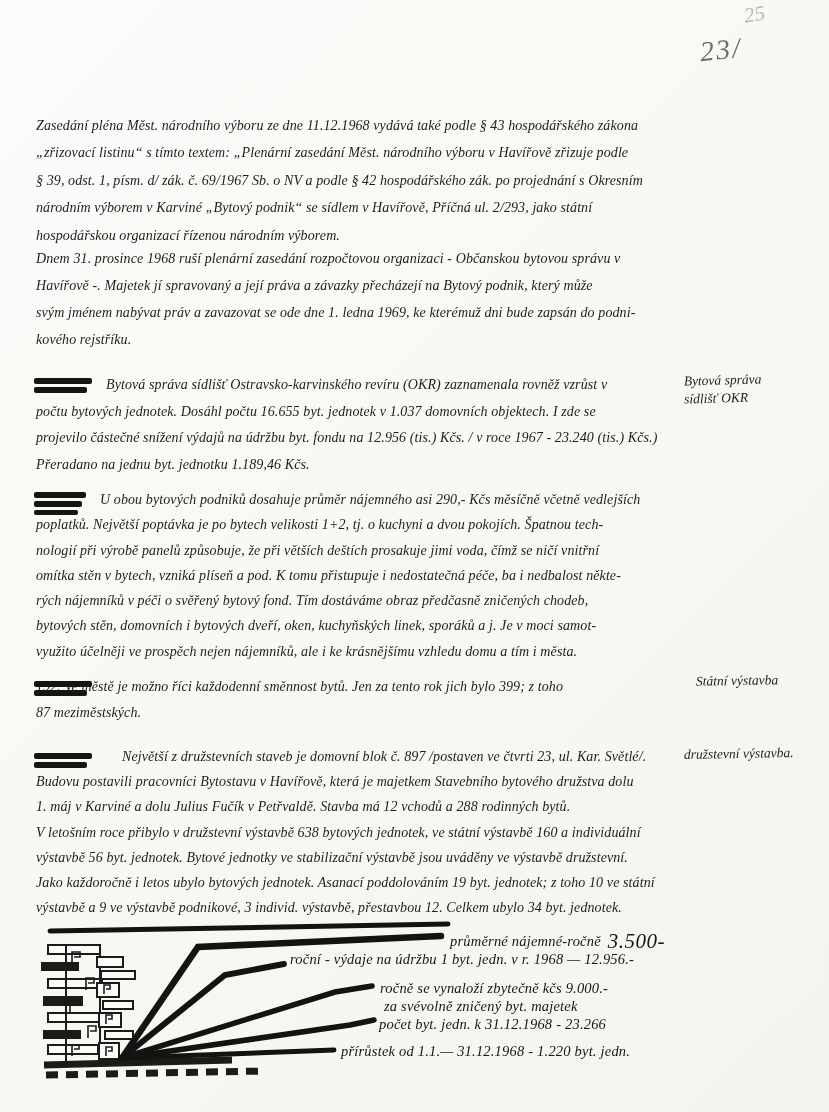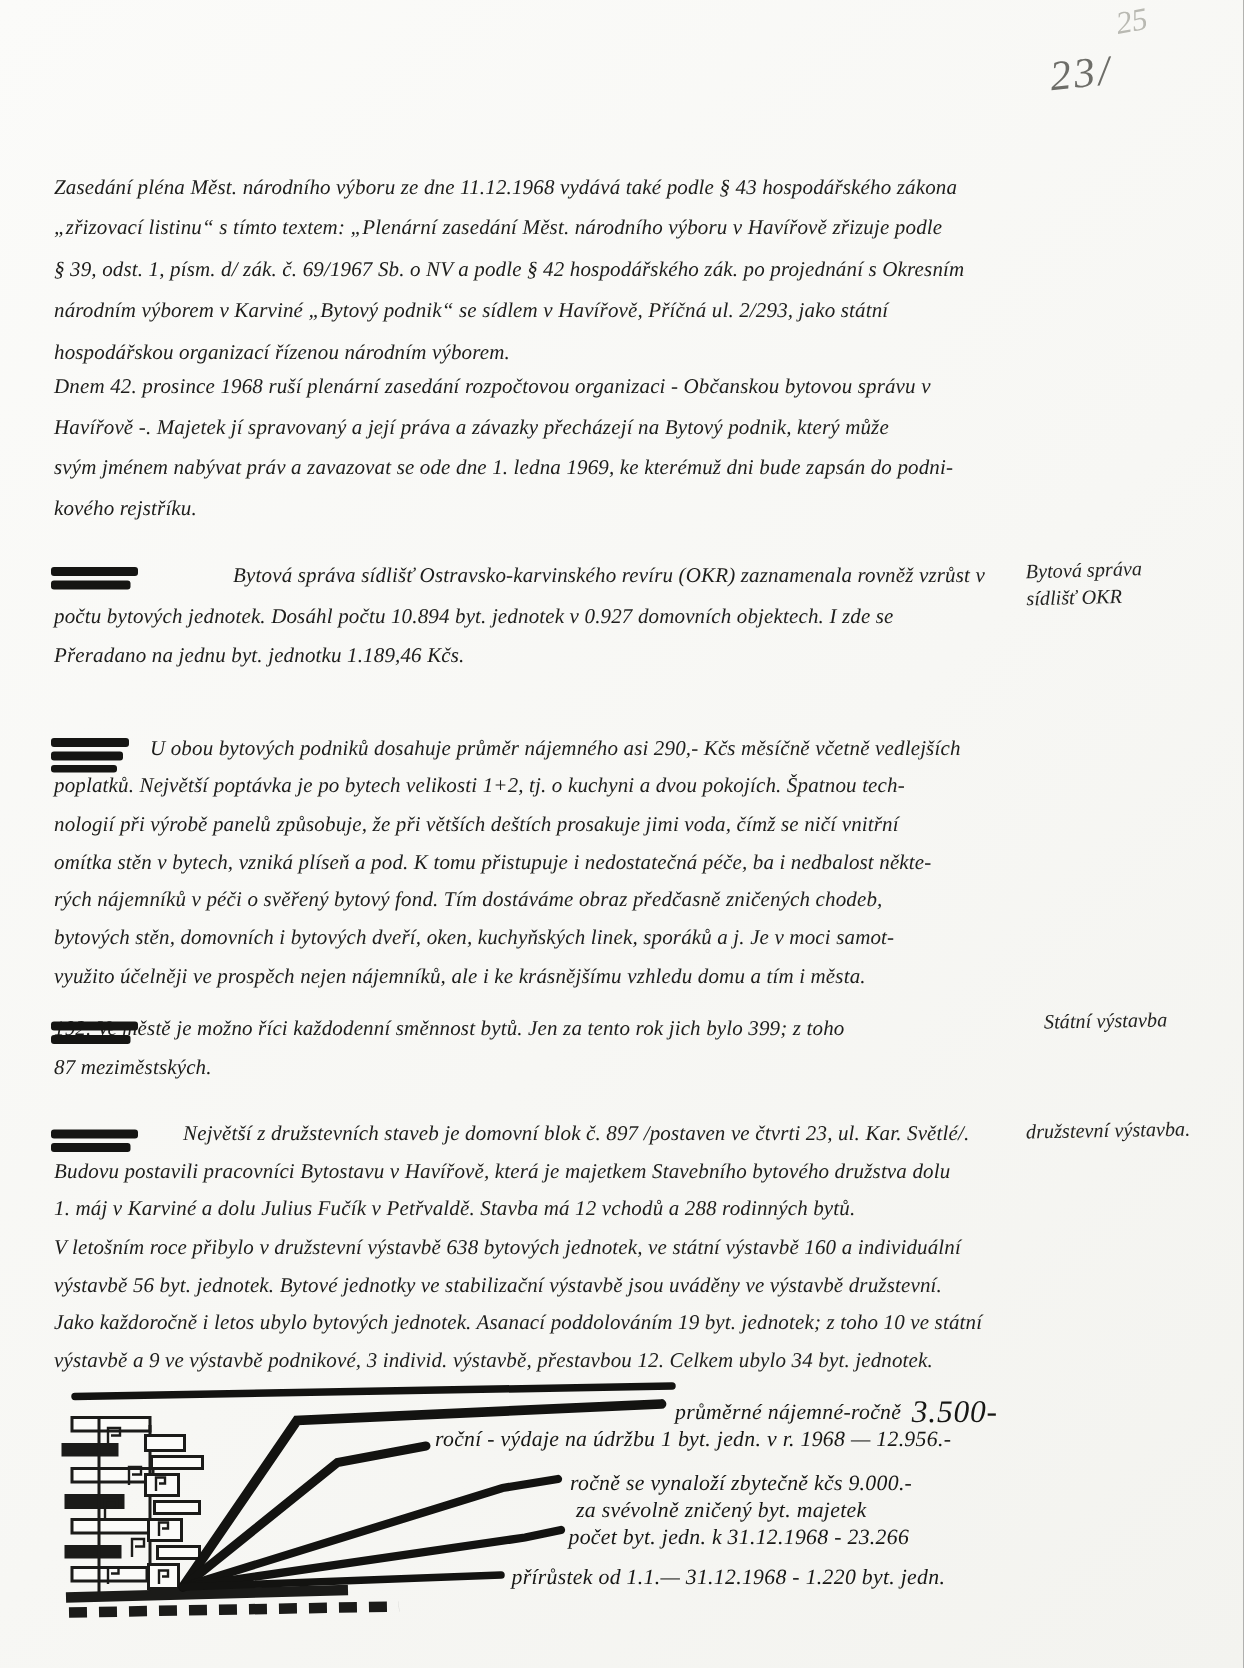--- a/index.html
+++ b/index.html
@@ -9,21 +9,21 @@
     font-family:"Liberation Serif",serif;font-style:italic;color:#1d1d1b;
   }
   .para{position:absolute;left:36px;width:670px;}
   .line{white-space:pre;font-size:14px;letter-spacing:.1px;}
   .p0{top:112px;}  .p0 .line{line-height:27.4px;}
   .p1{top:245px;}  .p1 .line{line-height:27px;}
   .p2{top:372px;}  .p2 .line{line-height:26.5px;}
   .p3{top:487px;}  .p3 .line{line-height:25.3px;}
   .p4{top:674px;}  .p4 .line{line-height:25.5px;}
   .p5{top:744px;}  .p5 .line{line-height:25.2px;font-style:italic;}
-  .ind64{padding-left:64px;} .ind70{padding-left:70px;text-align:center;}
+  .ind64{padding-left:64px;} .ind70{padding-left:70px;}
   .ind78{padding-left:78px;} .ind86{padding-left:86px;}
   .mark{position:absolute;left:-2px;width:58px;}
   .mark .bar{height:6px;background:#151513;border-radius:2px;margin-bottom:3px;}
   .mark .bar:nth-child(2){width:92%;}
   .mark .bar:nth-child(3){width:85%;height:5px;}
   .mnote{position:absolute;font-size:13.5px;line-height:18px;color:#232321;white-space:pre-line;}
   .mnote1{left:684px;top:371px;width:120px;transform:rotate(-1.5deg);}
   .mnote2{left:696px;top:672px;transform:rotate(-1deg);}
   .mnote3{left:684px;top:745px;transform:rotate(-1deg);}
   .pencil-num{position:absolute;left:744px;top:2px;font-size:21px;color:#b9b9b2;transform:rotate(-10deg);}
@@ -43,33 +43,34 @@
 
   <div class="para p0">
     <div class="line">Zasedání pléna Měst. národního výboru ze dne 11.12.1968 vydává také podle § 43 hospodářského zákona</div>
     <div class="line">„zřizovací listinu“ s tímto textem: „Plenární zasedání Měst. národního výboru v Havířově zřizuje podle</div>
     <div class="line">§ 39, odst. 1, písm. d/ zák. č. 69/1967 Sb. o NV a podle § 42 hospodářského zák. po projednání s Okresním</div>
     <div class="line">národním výborem v Karviné „Bytový podnik“ se sídlem v Havířově, Příčná ul. 2/293, jako státní</div>
     <div class="line">hospodářskou organizací řízenou národním výborem.</div>
   </div>
 
   <div class="para p1">
-    <div class="line">Dnem 42. prosince 1968 ruší plenární zasedání rozpočtovou organizaci - Občanskou bytovou správu v</div>
+    <div class="line">Dnem 31. prosince 1968 ruší plenární zasedání rozpočtovou organizaci - Občanskou bytovou správu v</div>
     <div class="line">Havířově -. Majetek jí spravovaný a její práva a závazky přecházejí na Bytový podnik, který může</div>
     <div class="line">svým jménem nabývat práv a zavazovat se ode dne 1. ledna 1969, ke kterémuž dni bude zapsán do podni-</div>
     <div class="line">kového rejstříku.</div>
   </div>
 
   <div class="para p2">
     <div class="mark" style="top:6px;">
         <div class="bar"></div>
         <div class="bar"></div>
       </div>
     <div class="line ind70">Bytová správa sídlišť Ostravsko-karvinského revíru (OKR) zaznamenala rovněž vzrůst v</div>
-    <div class="line">počtu bytových jednotek. Dosáhl počtu 10.894 byt. jednotek v 0.927 domovních objektech. I zde se</div>
+    <div class="line">počtu bytových jednotek. Dosáhl počtu 16.655 byt. jednotek v 1.037 domovních objektech. I zde se</div>
+    <div class="line">projevilo částečné snížení výdajů na údržbu byt. fondu na 12.956 (tis.) Kčs. / v roce 1967 - 23.240 (tis.) Kčs.)</div>
     <div class="line">Přeradano na jednu byt. jednotku 1.189,46 Kčs.</div>
   </div>
   <div class="mnote mnote1">Bytová správa
 sídlišť OKR</div>
 
   <div class="para p3">
     <div class="mark" style="top:5px;width:52px;">
         <div class="bar"></div>
         <div class="bar"></div>
         <div class="bar"></div>

